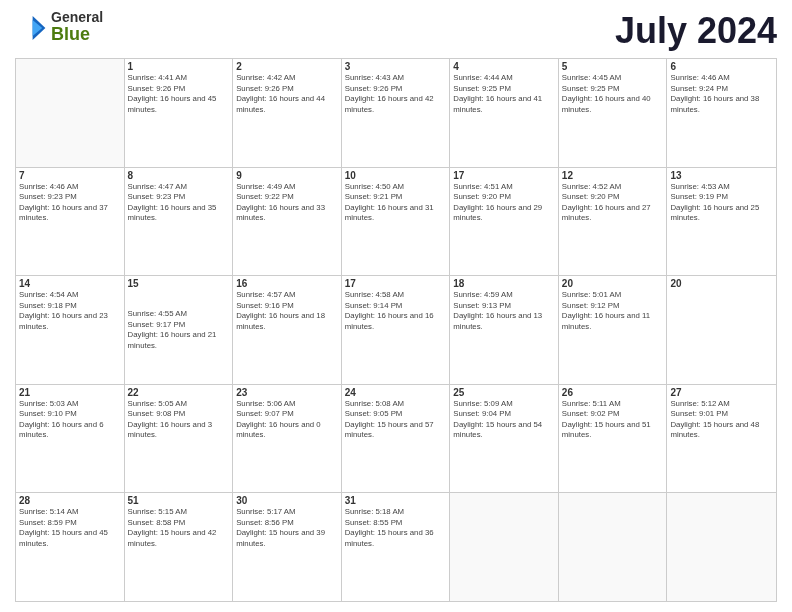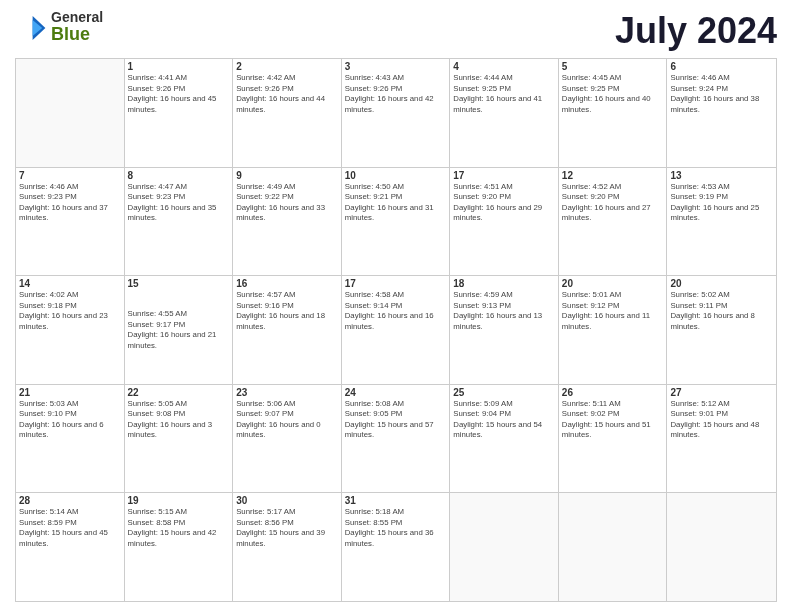--- a/index.html
+++ b/index.html
@@ -215,21 +215,21 @@
           <div class="cal-cell">
             <span class="day-num">13</span>
             <div class="day-info" style="white-space: pre-line;">Sunrise: 4:53 AM
 Sunset: 9:19 PM
 Daylight: 16 hours and 25 minutes.</div>
           </div>
         </div>
         <div class="cal-row">
           <div class="cal-cell">
             <span class="day-num">14</span>
-            <div class="day-info" style="white-space: pre-line;">Sunrise: 4:02 AM
+            <div class="day-info" style="white-space: pre-line;">Sunrise: 4:54 AM
 Sunset: 9:18 PM
 Daylight: 16 hours and 23 minutes.</div>
           </div>
           <div class="cal-cell">
             <span class="day-num">15</span>
             <div class="day-info" style="white-space: pre-line; margin-top: 20px;">Sunrise: 4:55 AM
 Sunset: 9:17 PM
 Daylight: 16 hours and 21 minutes.</div>
           </div>
           <div class="cal-cell">
@@ -251,23 +251,20 @@
 Daylight: 16 hours and 13 minutes.</div>
           </div>
           <div class="cal-cell">
             <span class="day-num">20</span>
             <div class="day-info" style="white-space: pre-line;">Sunrise: 5:01 AM
 Sunset: 9:12 PM
 Daylight: 16 hours and 11 minutes.</div>
           </div>
           <div class="cal-cell">
             <span class="day-num">20</span>
-            <div class="day-info" style="white-space: pre-line;">Sunrise: 5:02 AM
-Sunset: 9:11 PM
-Daylight: 16 hours and 8 minutes.</div>
           </div>
         </div>
         <div class="cal-row">
           <div class="cal-cell">
             <span class="day-num">21</span>
             <div class="day-info" style="white-space: pre-line;">Sunrise: 5:03 AM
 Sunset: 9:10 PM
 Daylight: 16 hours and 6 minutes.</div>
           </div>
           <div class="cal-cell">
@@ -308,21 +305,21 @@
           </div>
         </div>
         <div class="cal-row">
           <div class="cal-cell">
             <span class="day-num">28</span>
             <div class="day-info" style="white-space: pre-line;">Sunrise: 5:14 AM
 Sunset: 8:59 PM
 Daylight: 15 hours and 45 minutes.</div>
           </div>
           <div class="cal-cell">
-            <span class="day-num">19</span>
+            <span class="day-num">51</span>
             <div class="day-info" style="white-space: pre-line;">Sunrise: 5:15 AM
 Sunset: 8:58 PM
 Daylight: 15 hours and 42 minutes.</div>
           </div>
           <div class="cal-cell">
             <span class="day-num">30</span>
             <div class="day-info" style="white-space: pre-line;">Sunrise: 5:17 AM
 Sunset: 8:56 PM
 Daylight: 15 hours and 39 minutes.</div>
           </div>

